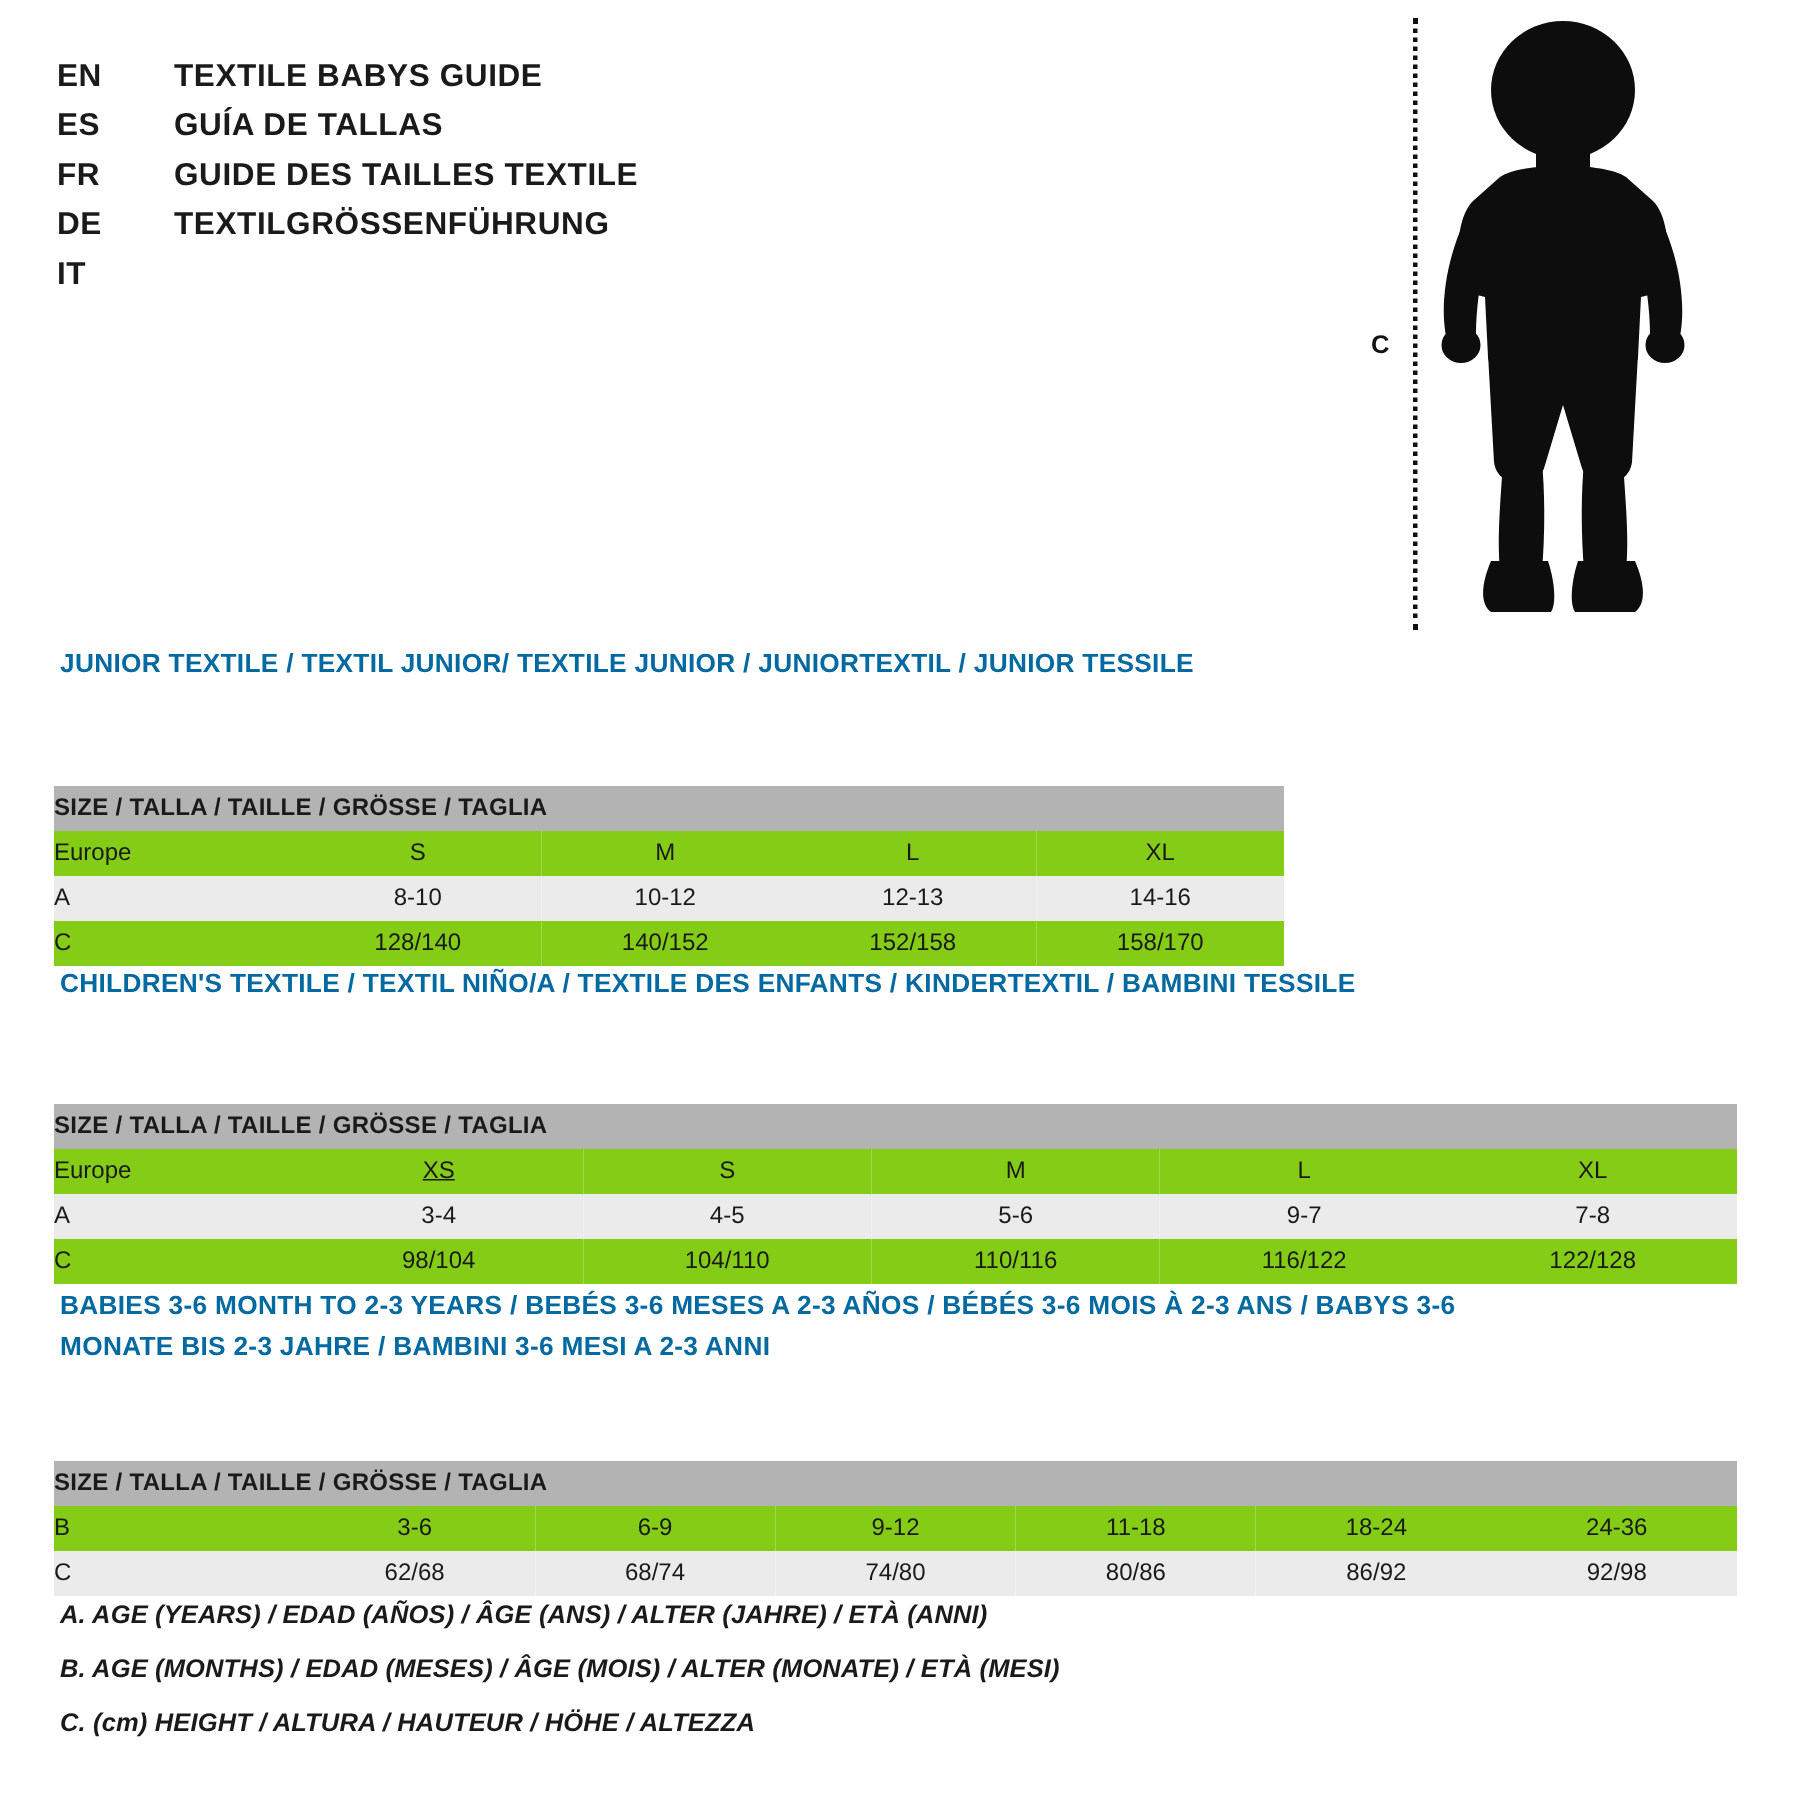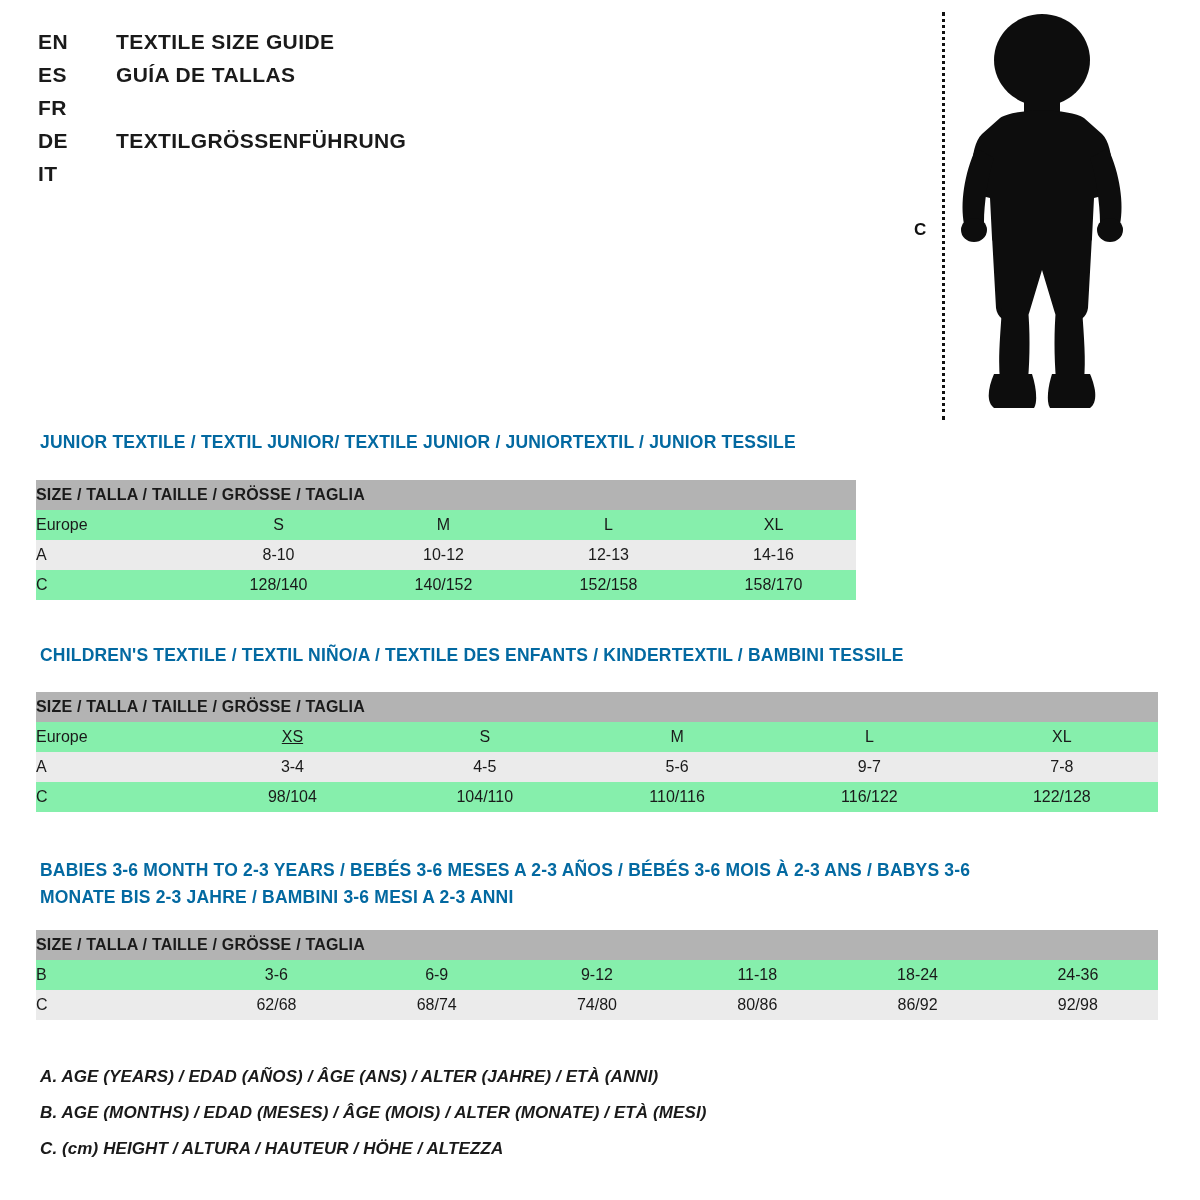--- a/index.html
+++ b/index.html
@@ -23,21 +23,21 @@
 
   
   .lang-block {
     position: absolute;
     left: 38px;
     top: 30px;
     width: 560px;
   }
   .lang-row {
     display: flex;
-    align-items: flex-start;
+    align-items: flex-end;
     height: 33px;
   }
   .lang-code {
     width: 78px;
     font-size: 21px;
     font-weight: 700;
     letter-spacing: 0.4px;
     color: #1a1a1a;
   }
   .lang-title {
@@ -98,35 +98,36 @@
     white-space: normal;
     line-height: 1.55;
   }
 
   
   table.size-table {
     position: absolute;
     border-collapse: collapse;
     font-size: 16px;
     color: #1a1a1a;
+    margin-top: 44px;
   }
   table.size-table td {
     padding: 0;
     height: 30px;
     vertical-align: middle;
   }
   .hdr-bar td {
     background: #b3b3b3;
     font-weight: 700;
     font-size: 16px;
     letter-spacing: 0.2px;
     padding-left: 8px;
     height: 27px;
   }
-  .row-light td { background: #86efac; }
+  .row-light td { background: #84cc16; }
   .row-shade td { background: #ebebeb; }
   .label-cell {
     padding-left: 8px;
     text-align: left;
     font-size: 16px;
   }
   .val-cell {
     text-align: center;
     font-size: 16px;
   }
@@ -150,28 +151,29 @@
   }
 </style>
 </head>
 <body>
 
 <div class="page">
 
   <div class="lang-block">
     <div class="lang-row">
       <span class="lang-code">EN</span>
-      <span class="lang-title">TEXTILE SIZE GUIDE</span>
+      <span class="lang-title">TEXTILE BABYS GUIDE</span>
     </div>
     <div class="lang-row">
       <span class="lang-code">ES</span>
       <span class="lang-title">GUÍA DE TALLAS</span>
     </div>
     <div class="lang-row">
       <span class="lang-code">FR</span>
+      <span class="lang-title">GUIDE DES TAILLES TEXTILE</span>
     </div>
     <div class="lang-row">
       <span class="lang-code">DE</span>
       <span class="lang-title">TEXTILGRÖSSENFÜHRUNG</span>
     </div>
     <div class="lang-row">
       <span class="lang-code">IT</span>
     </div>
   </div>
 

